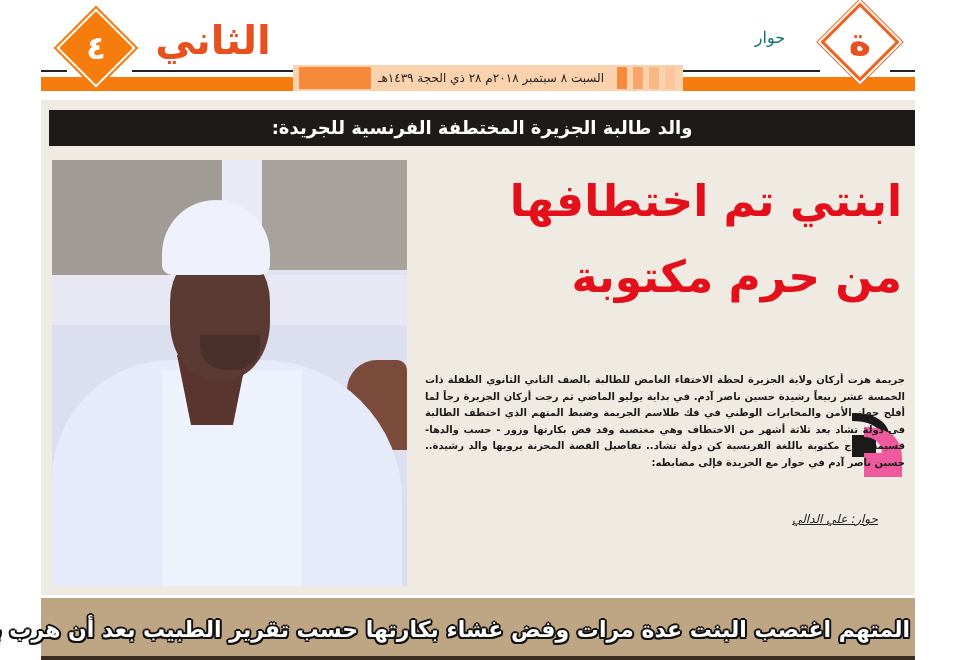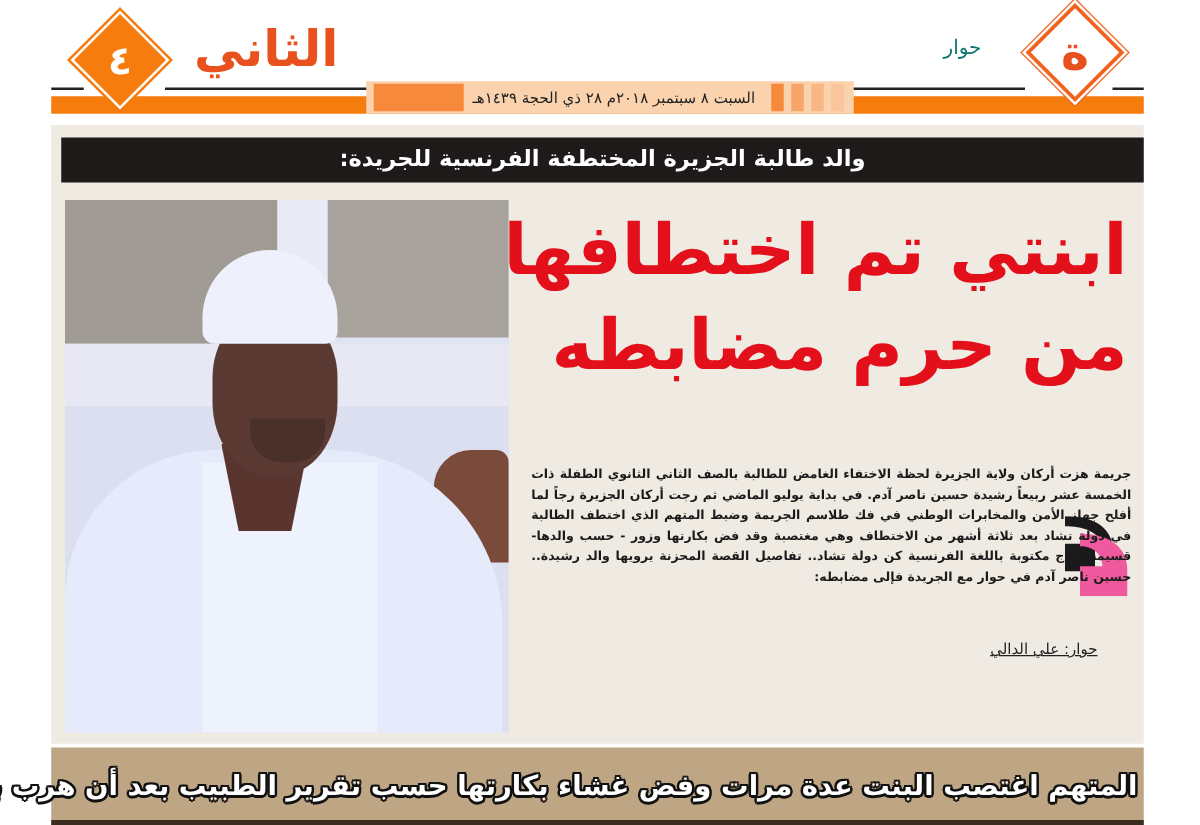--- a/index.html
+++ b/index.html
@@ -41,27 +41,27 @@
   .photo .frame-h { position: absolute; left: 0; top: 115px; width: 355px; height: 50px; background: #e7e8f4; }
   .photo .wall { position: absolute; left: 0; top: 165px; width: 355px; height: 261px; background: #dcdff0; }
   .photo .chair { position: absolute; left: 295px; top: 200px; width: 60px; height: 90px; background: #7a4a3a; border-radius: 30px 10px 0 0; }
   .photo .robe { position: absolute; left: 0; top: 200px; width: 350px; height: 226px; background: #e6ebfb; border-radius: 120px 140px 0 0; }
   .photo .robe2 { position: absolute; left: 110px; top: 210px; width: 140px; height: 216px; background: #eef2fd; }
   .photo .neck { position: absolute; left: 125px; top: 195px; width: 70px; height: 70px; background: #5a3530; clip-path: polygon(0 0,100% 0,80% 100%,20% 100%); }
   .photo .head { position: absolute; left: 118px; top: 90px; width: 100px; height: 130px; background: #5b3a33; border-radius: 40% 40% 45% 45%; }
   .photo .cap { position: absolute; left: 110px; top: 40px; width: 108px; height: 75px; background: #eef1fb; border-radius: 55px 55px 10px 10px; }
   .photo .beard { position: absolute; left: 148px; top: 175px; width: 60px; height: 35px; background: #4a302a; border-radius: 0 0 25px 25px; }
 
-  .headline { position: absolute; left: 420px; top: 163px; width: 482px; direction: rtl; text-align: right; color: #e3101b; font-weight: bold; font-size: 56px; line-height: 76px; font-family: "DejaVu Sans", sans-serif; }
+  .headline { position: absolute; left: 420px; top: 163px; width: 482px; direction: rtl; text-align: right; color: #e3101b; font-weight: bold; font-size: 44px; line-height: 76px; font-family: "DejaVu Sans", sans-serif; }
   .headline div { white-space: nowrap; }
 
   .quote-mark { position: absolute; left: 852px; top: 413px; width: 50px; height: 64px; }
 
   .body { position: absolute; left: 425px; top: 372px; width: 480px; direction: rtl; text-align: justify; text-align-last: right; font-size: 10px; line-height: 16.6px; color: #1a1a1a; font-weight: bold; font-family: "DejaVu Sans", sans-serif; }
-  .byline { position: absolute; left: 760px; top: 512px; width: 118px; direction: rtl; text-align: right; font-size: 12px; color: #222; text-decoration: underline; }
+  .byline { position: absolute; left: 760px; top: 512px; width: 118px; direction: rtl; text-align: right; font-size: 12px; color: #222; text-decoration: underline; font-style: italic; }
 
   
   .banner { position: absolute; left: 41px; top: 598px; width: 874px; height: 62px; background: #bea583; }
   .banner-text { position: absolute; left: 50px; top: 605px; width: 860px; height: 50px; line-height: 50px; direction: rtl; text-align: center; font-size: 22px; font-weight: bold; color: #fff; white-space: nowrap;
     text-shadow: 2px 0 0 #111, -2px 0 0 #111, 0 2px 0 #111, 0 -2px 0 #111, 1.5px 1.5px 0 #111, -1.5px -1.5px 0 #111, 1.5px -1.5px 0 #111, -1.5px 1.5px 0 #111; }
   .banner-bottom { position: absolute; left: 41px; top: 656px; width: 874px; height: 4px; background: #3a2c1e; }
 </style>
 </head>
 <body>
 
@@ -102,21 +102,21 @@
   <div class="robe"></div>
   <div class="robe2"></div>
   <div class="neck"></div>
   <div class="head"></div>
   <div class="beard"></div>
   <div class="cap"></div>
 </div>
 
 <div class="headline">
   <div>ابنتي تم اختطافها</div>
-  <div>من حرم مضابطه</div>
+  <div>من حرم مكتوبة</div>
 </div>
 
 <svg class="quote-mark" viewBox="0 0 50 64">
   <path d="M0 0 C20 0 34 6 38 22 L30 22 C26 12 14 8 0 8 Z" fill="#1a1a1a"></path>
   <rect x="0" y="22" width="24" height="22" fill="#1a1a1a"></rect>
   <path d="M12 14 C32 14 50 22 50 44 L50 64 L12 64 L12 40 L30 40 C30 30 22 24 12 24 Z" fill="#ee5a9d"></path>
 </svg>
 
 <div class="body">جريمة هزت أركان ولاية الجزيرة لحظة الاختفاء الغامض للطالبة بالصف الثاني الثانوي الطفلة ذات الخمسة عشر ربيعاً رشيدة حسين ناصر آدم. في بداية يوليو الماضي ثم رجت أركان الجزيرة رجاً لما أفلح جهاز الأمن والمخابرات الوطني في فك طلاسم الجريمة وضبط المتهم الذي اختطف الطالبة في دولة تشاد بعد ثلاثة أشهر من الاختطاف وهي مغتصبة وقد فض بكارتها وزور - حسب والدها- قسيمة زواج مكتوبة باللغة الفرنسية كن دولة تشاد.. تفاصيل القصة المحزنة يرويها والد رشيدة.. حسين ناصر آدم في حوار مع الجريدة فإلى مضابطه:</div>
 <div class="byline">حوار: علي الدالي</div>

